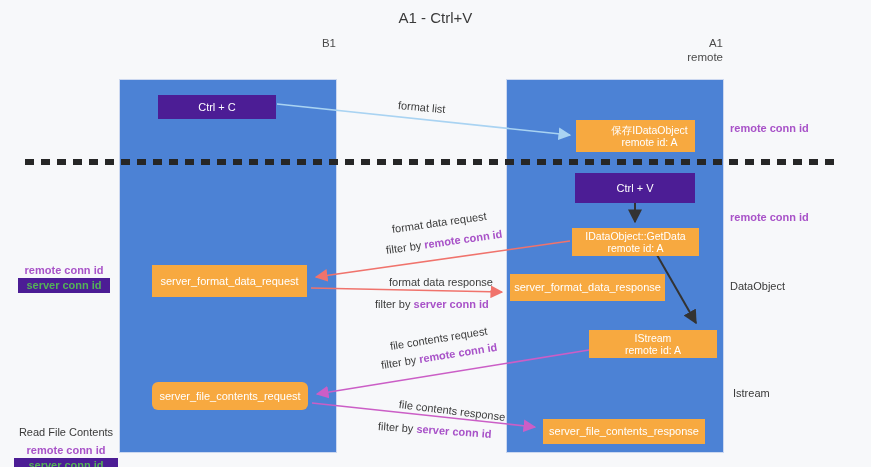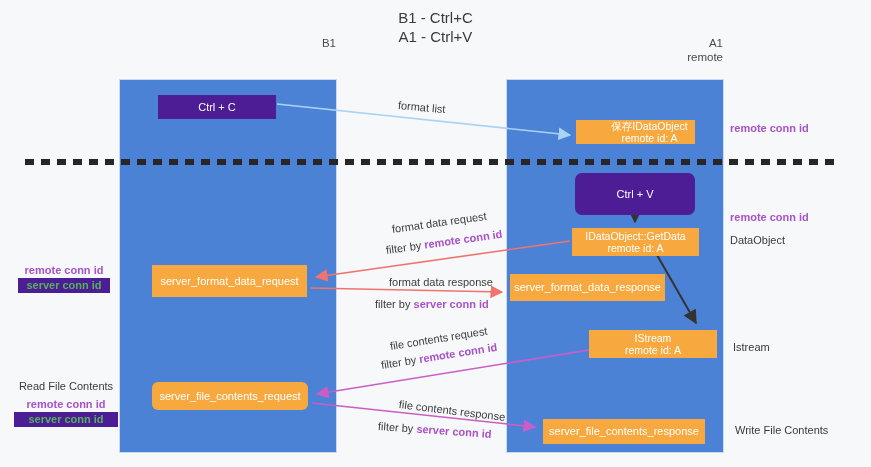--- a/index.html
+++ b/index.html
@@ -37,29 +37,28 @@
     left:25px; top:159px; width:812px; height:6px;
     background:repeating-linear-gradient(90deg,#262626 0 9px,transparent 9px 16px);
   }
   .edge-label {
     font-size:11px; color:#3c3c3c; white-space:nowrap; transform-origin:left center;
   }
   .kw { font-weight:bold; color:#a852c8; }
   .ann { font-size:11px; white-space:nowrap; }
   .ann.purple { color:#a852c8; font-weight:bold; }
   .ann.green { color:#54b357; font-weight:bold; }
-  .ann.dark { color:#3a3a3a; }
+  .ann.dark { color:#3a3a3a;margin-top:46px; }
   .left-block { text-align:center; line-height:15px; }
   svg.overlay { position:absolute; left:0; top:0; width:871px; height:467px; pointer-events:none; }
 </style>
 </head>
 <body>
 
 <div class="abs title">
-  <div>B1 - Ctrl+C</div>
   <div>A1 - Ctrl+V</div>
 </div>
 
 <div class="abs lane-header" style="left:120px;">
   <div>B1</div>
 </div>
 <div class="abs lane-header" style="left:507px;">
   <div>A1</div>
   <div>remote</div>
 </div>
@@ -90,26 +89,26 @@
   <line x1="570" y1="241" x2="316" y2="277" stroke="#f0736c" stroke-width="1.6" marker-end="url(#mk-red)"></line>
   <line x1="311" y1="288" x2="502" y2="292" stroke="#f0736c" stroke-width="1.6" marker-end="url(#mk-red)"></line>
   <line x1="589" y1="350" x2="317" y2="394" stroke="#cb5ec6" stroke-width="1.6" marker-end="url(#mk-magenta)"></line>
   <line x1="312" y1="403" x2="535" y2="427" stroke="#cb5ec6" stroke-width="1.6" marker-end="url(#mk-magenta)"></line>
 </svg>
 
 <div class="abs node green" style="left:158px; top:95px; width:118px; height:24px;">
   <span>Ctrl + C</span>
 </div>
 
-<div class="abs node small" style="left:576px; top:120px; width:119px; height:24px;padding-left:28px;">
+<div class="abs node small" style="left:576px; top:120px; width:119px; height:32px;padding-left:28px;">
   <span>保存IDataObject</span>
   <span>remote id: A</span>
 </div>
 
-<div class="abs node green" style="left:575px; top:173px; width:120px; height:42px;border-radius:7px;">
+<div class="abs node green" style="left:575px; top:173px; width:120px; height:30px;">
   <span>Ctrl + V</span>
 </div>
 
 <div class="abs node small" style="left:572px; top:228px; width:127px; height:28px;">
   <span>IDataObject::GetData</span>
   <span>remote id: A</span>
 </div>
 
 <div class="abs node" style="left:152px; top:265px; width:155px; height:32px;">
   <span>server_format_data_request</span>

